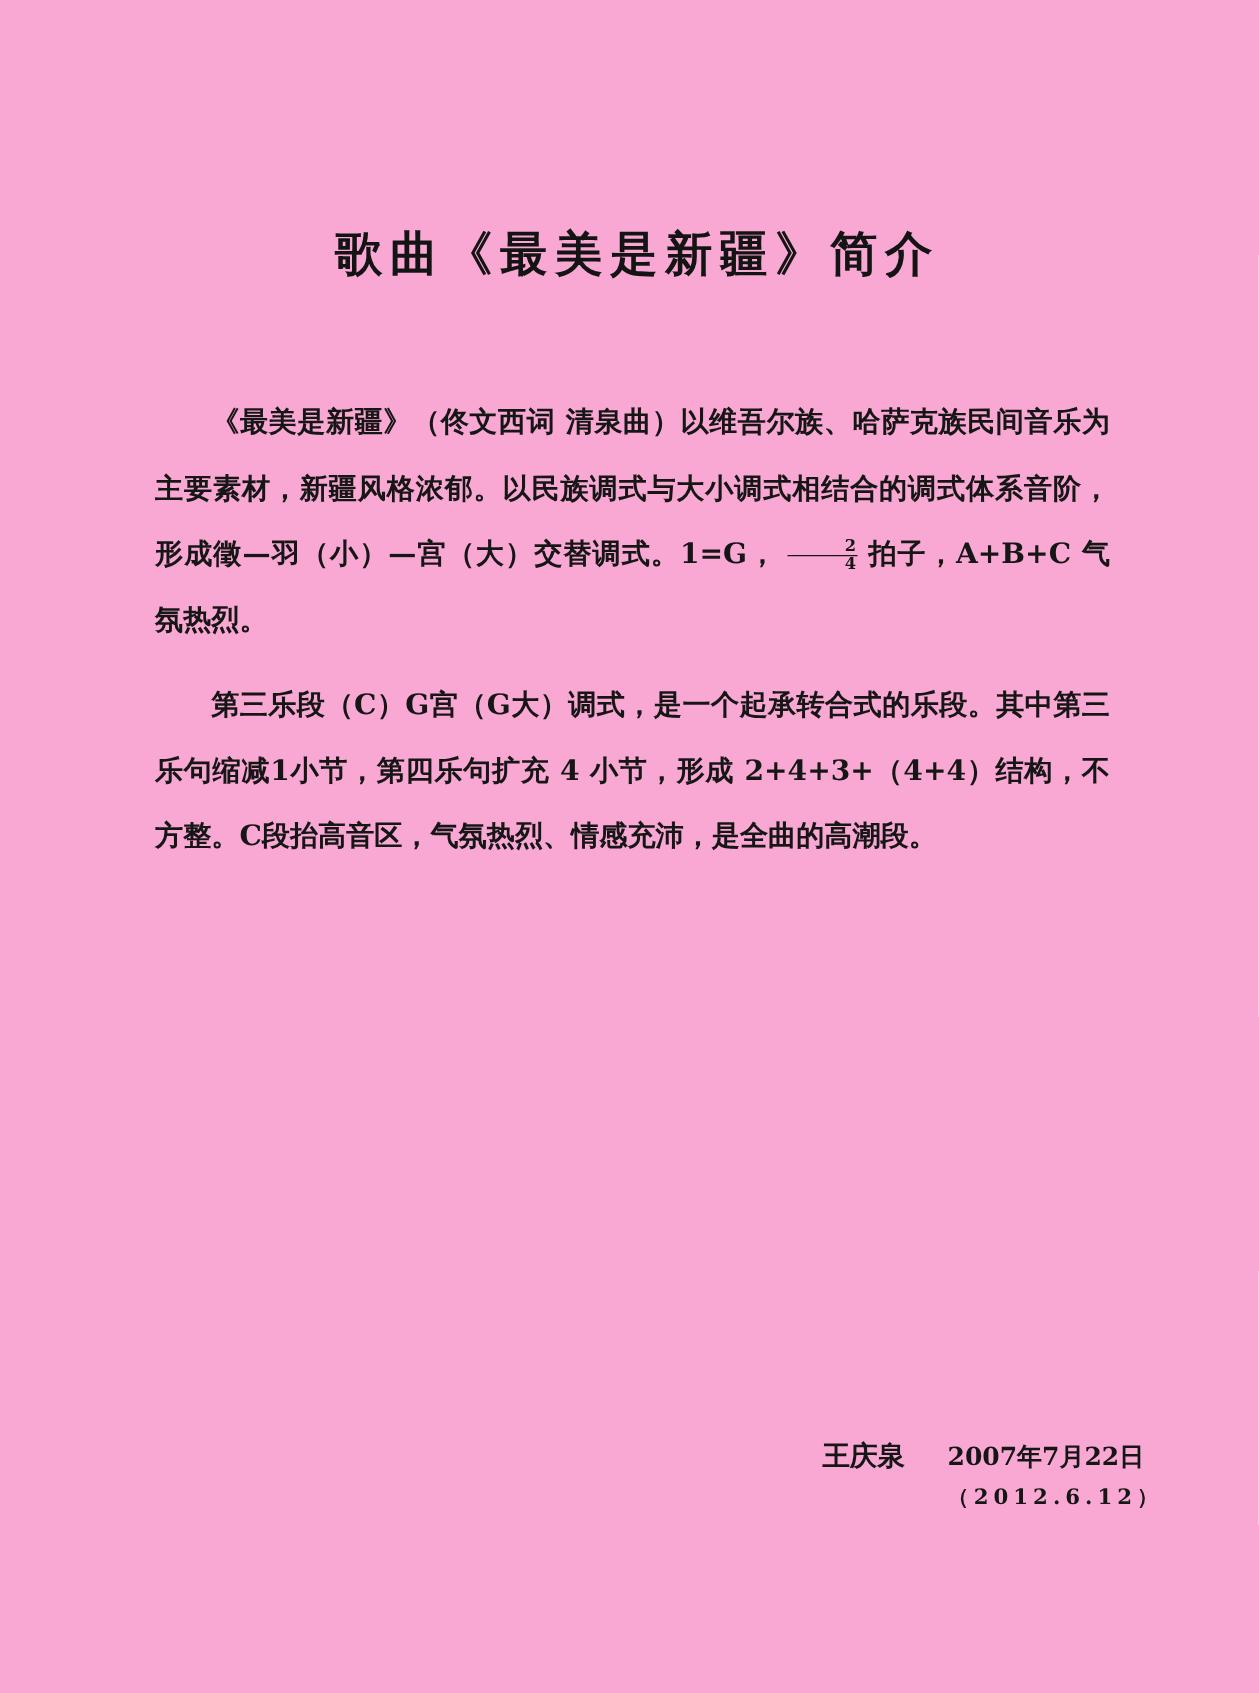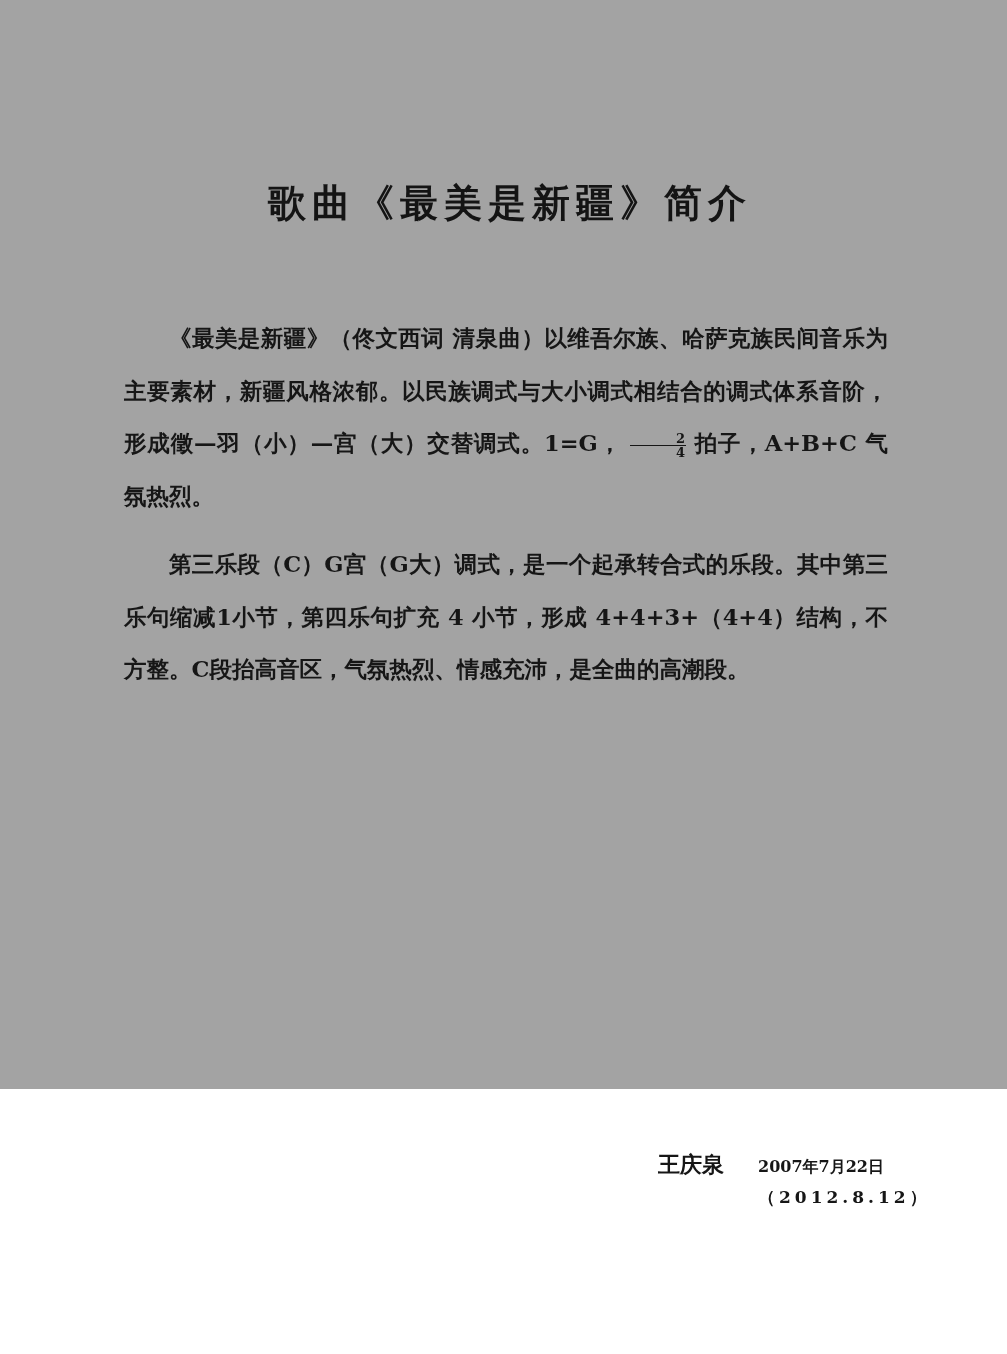--- a/index.html
+++ b/index.html
@@ -11,22 +11,22 @@
       width: 1007px;
       height: 1354px;
       position: relative;
       overflow: hidden;
       font-family: "DejaVu Sans", sans-serif;
       color: #111;
     }
     .page {
       position: absolute;
       left: 0; top: 0;
-      width: 1007px; height: 1089px;
-      background: #a3a3a3;
+      width: 1007px; height: 1354px;
+      background: #f9a8d4;
     }
     .title {
       position: absolute;
       top: 178px;
       left: 0;
       width: 1020px;
       text-align: center;
       font-family: "DejaVu Sans", sans-serif;
       font-size: 38px;
       font-weight: bold;
@@ -66,45 +66,45 @@
       top: 1150px;
       font-family: "DejaVu Serif", serif;
       font-weight: bold;
       color: #161616;
     }
     .sig-line1 {
       font-size: 22px;
       white-space: nowrap;
     }
     .sig-name { margin-right: 34px; text-align: center; }
-    .sig-date { font-size: 16px; }
+    .sig-date { font-size: 20px; }
     .sig-line2 {
       margin-top: 6px;
       margin-left: 100px;
       font-size: 17px;
       letter-spacing: 4px;
       white-space: nowrap;
     }
   </style>
 </head>
 <body>
 
 <div class="page">
 
   <div class="title">歌曲《最美是新疆》简介</div>
 
   <div class="body-text">
     <p class="para"><span>《最美是新疆》（佟文西词 清泉曲）以维吾尔族、哈萨克族民间音乐为主要素材，新疆风格浓郁。以民族调式与大小调式相结合的调式体系音阶，形成徵—羽（小）—宫（大）交替调式。1=G，</span><span class="frac"><span class="num">2</span><span class="den">4</span></span><span>拍子，A+B+C 气氛热烈。</span></p>
 
 
 
-    <p class="para">第三乐段（C）G宫（G大）调式，是一个起承转合式的乐段。其中第三乐句缩减1小节，第四乐句扩充 4 小节，形成 4+4+3+（4+4）结构，不方整。C段抬高音区，气氛热烈、情感充沛，是全曲的高潮段。</p>
+    <p class="para">第三乐段（C）G宫（G大）调式，是一个起承转合式的乐段。其中第三乐句缩减1小节，第四乐句扩充 4 小节，形成 2+4+3+（4+4）结构，不方整。C段抬高音区，气氛热烈、情感充沛，是全曲的高潮段。</p>
 
   </div>
 
   <div class="signature">
     <div class="sig-line1">
       <span class="sig-name">王庆泉</span><span class="sig-date">2007年7月22日</span>
     </div>
-    <div class="sig-line2">（2012.8.12）</div>
+    <div class="sig-line2">（2012.6.12）</div>
   </div>
 
 </div>
 
 </body></html>

